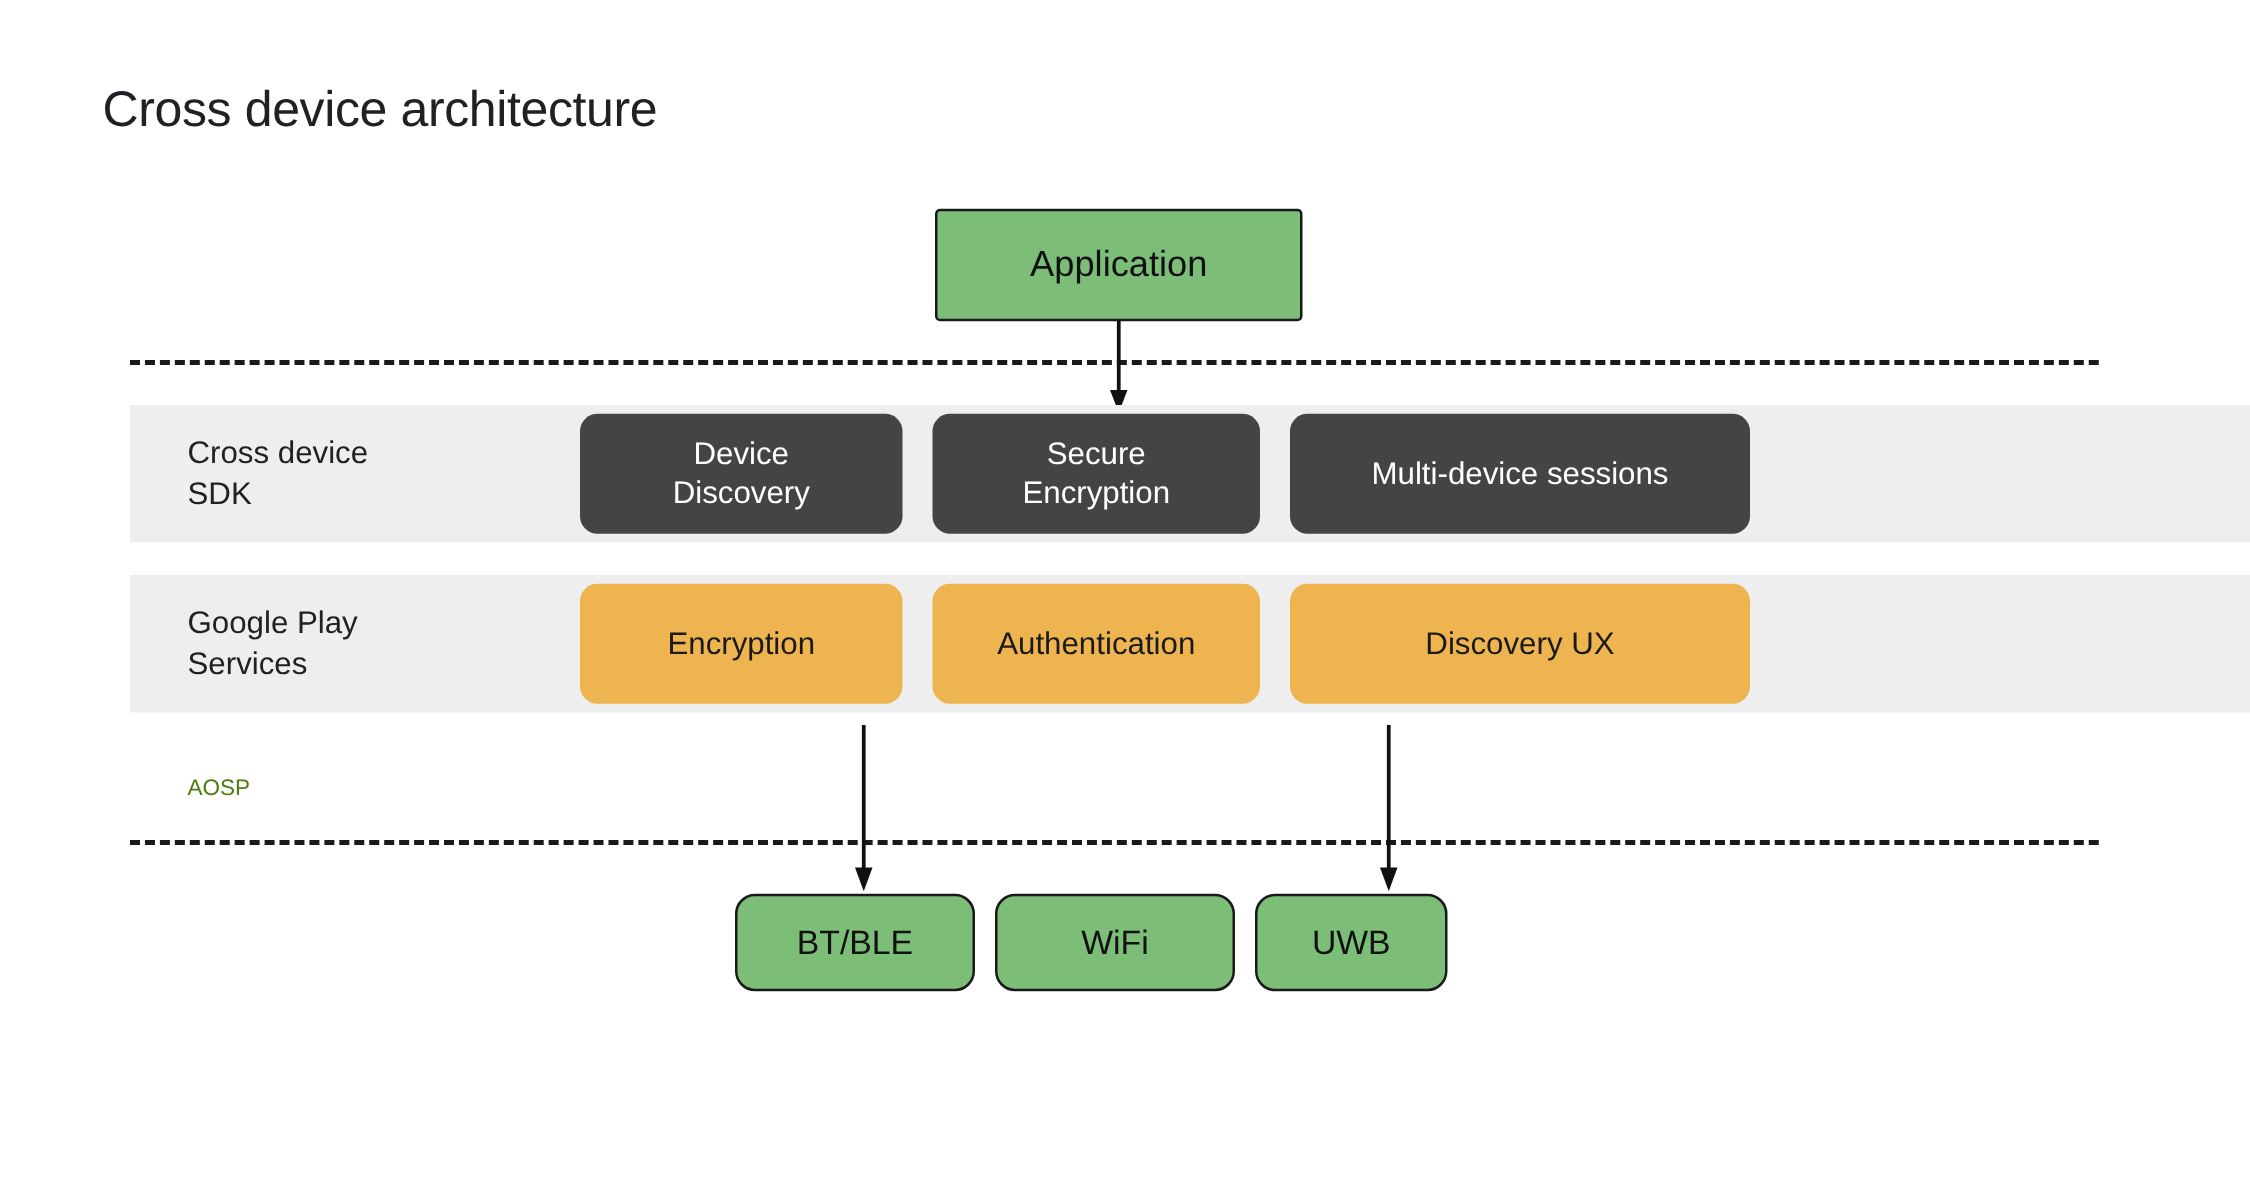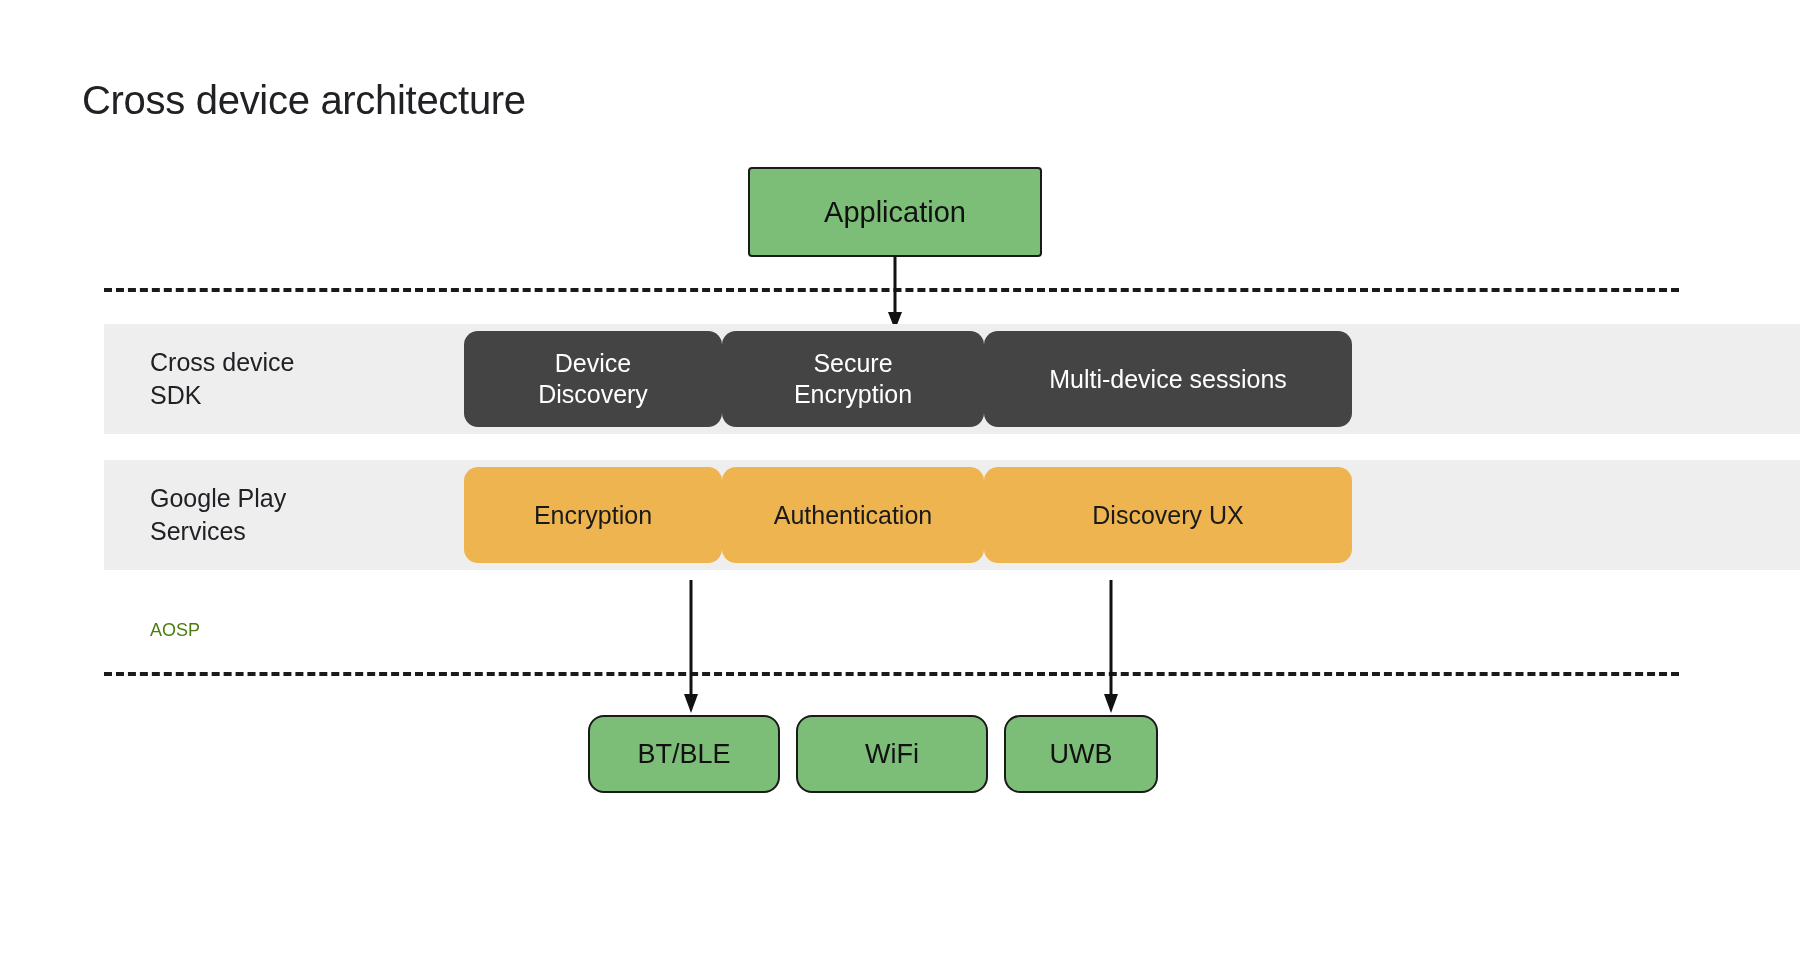--- a/index.html
+++ b/index.html
@@ -18,21 +18,21 @@
     position: relative;
     width: 1800px;
     height: 954px;
     background: #ffffff;
   }
 
   
   #page-title {
     position: absolute;
     left: 82px;
-    top: 78px;
+    top: 66px;
     font-size: 40px;
     font-weight: 400;
     letter-spacing: -0.3px;
     color: #202124;
     white-space: nowrap;
   }
 
   
   #application-box {
     position: absolute;
@@ -91,20 +91,21 @@
     white-space: pre-line;
   }
 
   .chip-strip {
     position: absolute;
     left: 360px;
     top: 50%;
     transform: translateY(-50%);
     display: flex;
     align-items: center;
+    gap: 24px;
   }
   .chip {
     border-radius: 14px;
     display: flex;
     align-items: center;
     justify-content: center;
     text-align: center;
     box-sizing: border-box;
     height: 96px;
     font-size: 25px;

